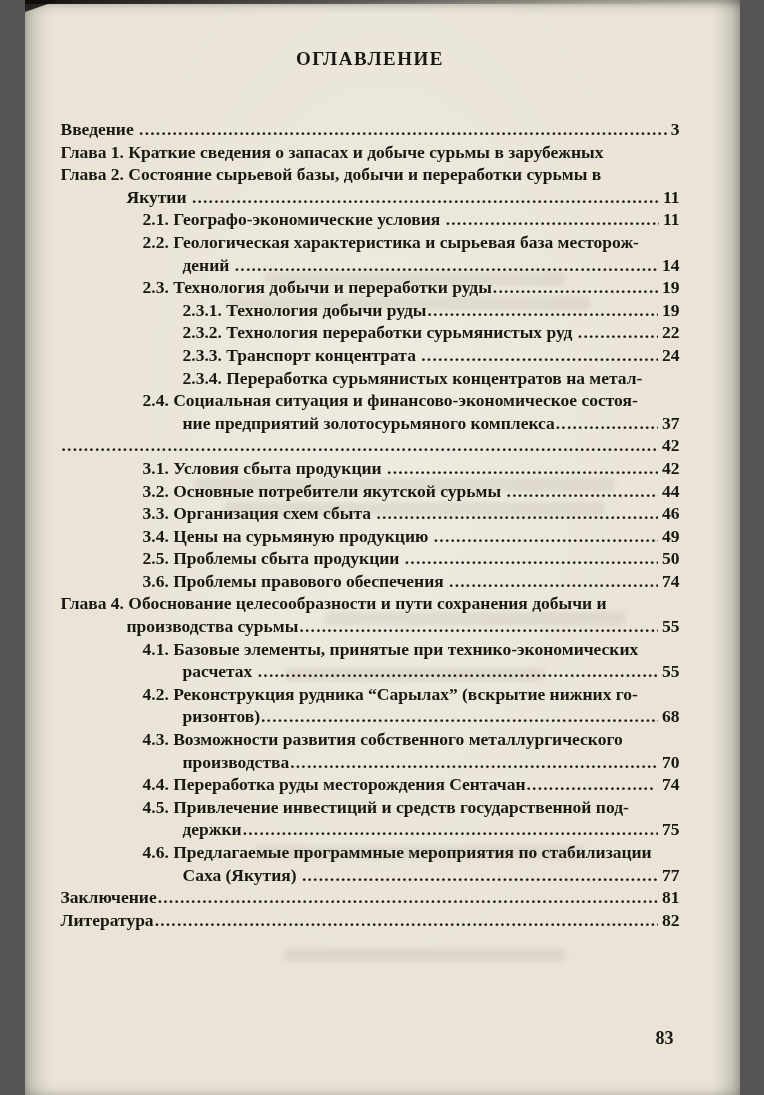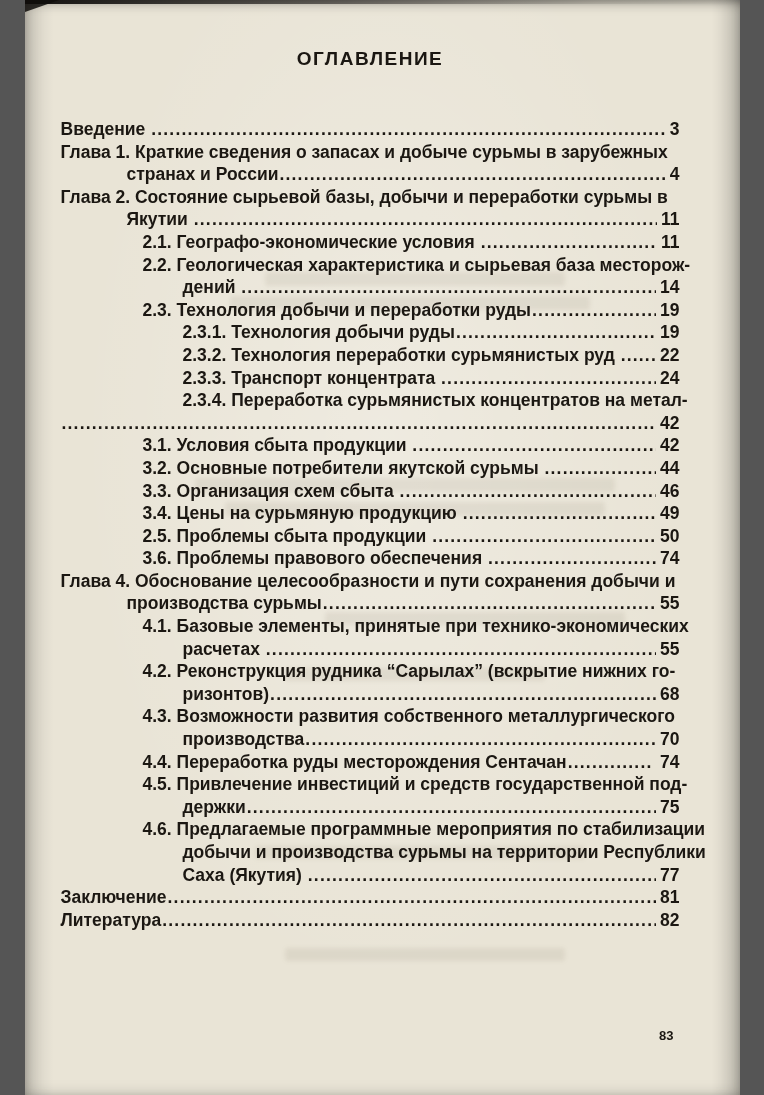--- a/index.html
+++ b/index.html
@@ -11,21 +11,21 @@
     background: #e9e4d6;
     background-image:
       radial-gradient(ellipse at 50% 40%, rgba(255,255,255,0.25), rgba(0,0,0,0) 60%),
       linear-gradient(to right, rgba(0,0,0,0.10), rgba(0,0,0,0) 4%, rgba(0,0,0,0) 96%, rgba(0,0,0,0.12));
     box-shadow:
       inset 0 10px 14px -10px rgba(0,0,0,0.55),
       inset 14px 0 18px -14px rgba(0,0,0,0.30),
       inset -16px 0 20px -16px rgba(0,0,0,0.35),
       inset 0 -10px 16px -12px rgba(0,0,0,0.25);
     overflow: hidden;
-    font-family: Liberation Sans, sans-serif;
+    font-family: Liberation Serif, serif;
     color: #1b1712;
   }
   .scan-edge-top {
     position: absolute; top: 0; left: 0; right: 0; height: 4px;
     background: linear-gradient(to right, #141210 0%, rgba(20,18,16,0.55) 45%, rgba(20,18,16,0.12) 80%, rgba(20,18,16,0) 100%);
   }
   .scan-corner-mark {
     position: absolute; top: 0; left: 0; width: 0; height: 0;
     border-top: 12px solid rgba(15,13,10,0.85);
     border-right: 34px solid transparent;
@@ -73,21 +73,21 @@
   }
   .dots::after {
     content: "..........................................................................................................................................................................................................";
     letter-spacing: 1.2px;
   }
   .pg { flex: none; padding-left: 3px; }
   .folio {
     position: absolute;
     right: 66px;
     top: 1028px;
-    font-size: 13px;
+    font-size: 18px;
     font-weight: 700;
   }
 </style>
 </head>
 <body>
 
 <div class="page">
 
   <div class="scan-edge-top"></div>
   <div class="scan-corner-mark"></div>
@@ -102,21 +102,20 @@
   <div class="ghost" style="left:260px; top:948px; width:280px; height:13px;"></div>
 
   <div class="content">
     <div class="title">ОГЛАВЛЕНИЕ</div>
     <div class="toc">
         <div class="entry t-root">
           <div class="ln last"><span class="txt">Введение </span><span class="dots"></span><span class="pg">3</span></div>
         </div>
         <div class="entry t-root">
           <div class="ln"><span class="txt">Глава 1. Краткие сведения о запасах и добыче сурьмы в зарубежных</span></div>
-          <div class="ln last"><span class="txt">странах и России</span><span class="dots"></span><span class="pg">4</span></div>
         </div>
         <div class="entry t-root">
           <div class="ln"><span class="txt">Глава 2. Состояние сырьевой базы, добычи и переработки сурьмы в</span></div>
           <div class="ln last"><span class="txt">Якутии </span><span class="dots"></span><span class="pg">11</span></div>
         </div>
         <div class="entry t-section">
           <div class="ln last"><span class="txt">2.1. Географо-экономические условия </span><span class="dots"></span><span class="pg">11</span></div>
         </div>
         <div class="entry t-section">
           <div class="ln"><span class="txt">2.2. Геологическая характеристика и сырьевая база месторож-</span></div>
@@ -130,20 +129,24 @@
         </div>
         <div class="entry t-subsection">
           <div class="ln last"><span class="txt">2.3.2. Технология переработки сурьмянистых руд </span><span class="dots"></span><span class="pg">22</span></div>
         </div>
         <div class="entry t-subsection">
           <div class="ln last"><span class="txt">2.3.3. Транспорт концентрата </span><span class="dots"></span><span class="pg">24</span></div>
         </div>
         <div class="entry t-subsection">
           <div class="ln"><span class="txt">2.3.4. Переработка сурьмянистых концентратов на метал-</span></div>
         </div>
+        <div class="entry t-section">
+          <div class="ln"><span class="txt">2.4. Социальная ситуация и финансово-экономическое состоя-</span></div>
+          <div class="ln last"><span class="txt">ние предприятий золотосурьмяного комплекса</span><span class="dots"></span><span class="pg">37</span></div>
+        </div>
         <div class="entry t-root">
           <div class="ln last"><span class="dots"></span><span class="pg">42</span></div>
         </div>
         <div class="entry t-section">
           <div class="ln last"><span class="txt">3.1. Условия сбыта продукции </span><span class="dots"></span><span class="pg">42</span></div>
         </div>
         <div class="entry t-section">
           <div class="ln last"><span class="txt">3.2. Основные потребители якутской сурьмы </span><span class="dots"></span><span class="pg">44</span></div>
         </div>
         <div class="entry t-section">
@@ -176,21 +179,20 @@
         </div>
         <div class="entry t-section">
           <div class="ln last"><span class="txt">4.4. Переработка руды месторождения Сентачан</span><span class="dots"></span><span class="pg"> 74</span></div>
         </div>
         <div class="entry t-section">
           <div class="ln"><span class="txt">4.5. Привлечение инвестиций и средств государственной под-</span></div>
           <div class="ln last"><span class="txt">держки</span><span class="dots"></span><span class="pg">75</span></div>
         </div>
         <div class="entry t-section">
           <div class="ln"><span class="txt">4.6. Предлагаемые программные мероприятия по стабилизации</span></div>
-          <div class="ln"><span class="txt">добычи и производства сурьмы на территории Республики</span></div>
           <div class="ln last"><span class="txt">Саха (Якутия) </span><span class="dots"></span><span class="pg">77</span></div>
         </div>
         <div class="entry t-root">
           <div class="ln last"><span class="txt">Заключение</span><span class="dots"></span><span class="pg">81</span></div>
         </div>
         <div class="entry t-root">
           <div class="ln last"><span class="txt">Литература</span><span class="dots"></span><span class="pg">82</span></div>
         </div>
       </div>
   </div>

